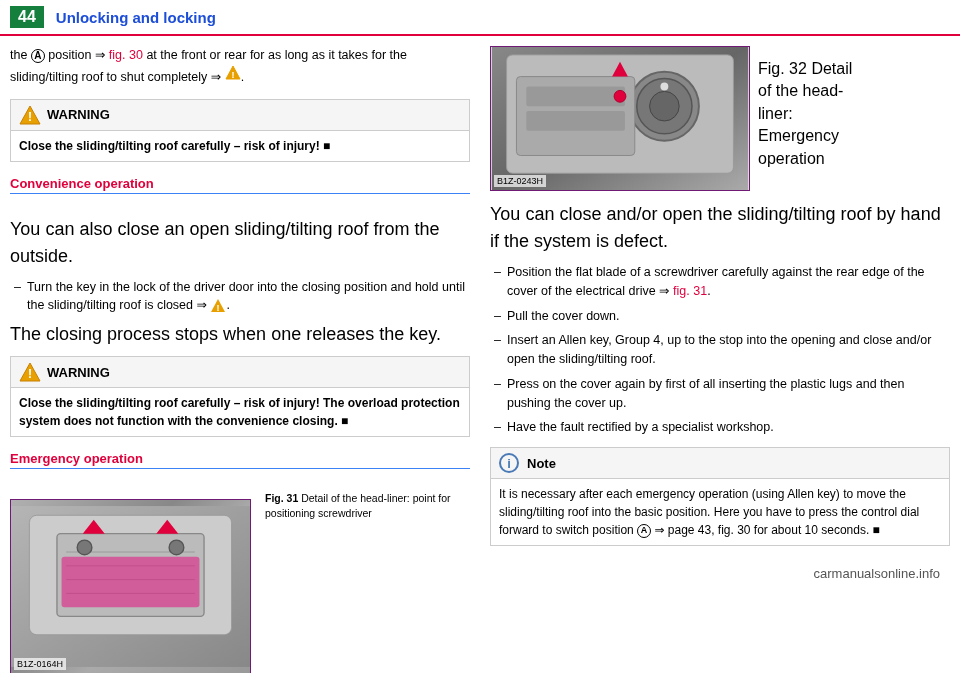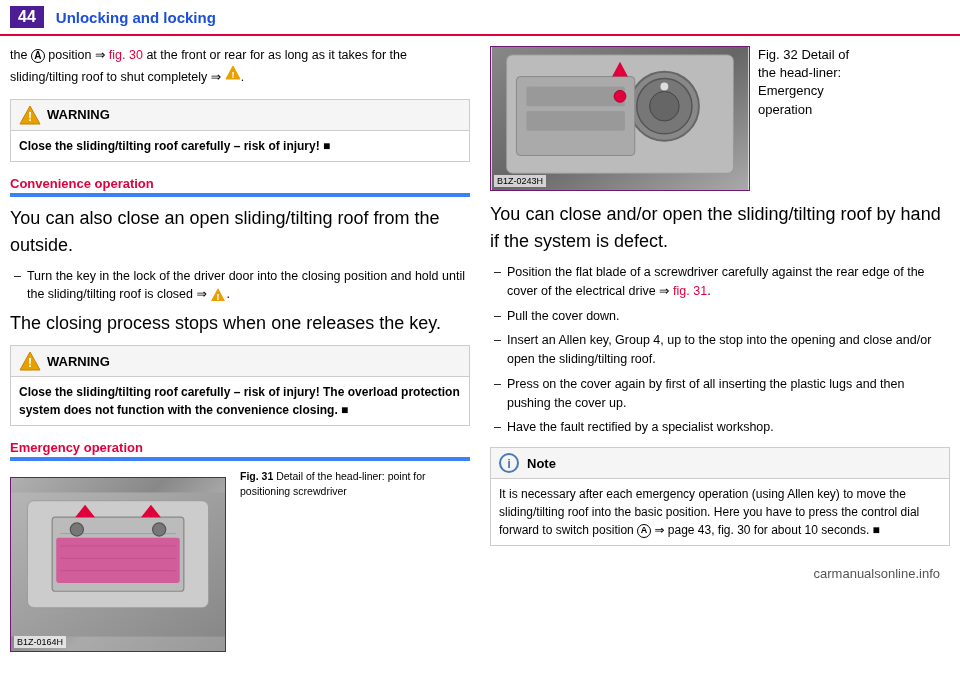--- a/index.html
+++ b/index.html
@@ -12,21 +12,21 @@
       min-height: 673px;
     }
     .header-bar {
       display: flex;
       align-items: center;
       border-bottom: 2px solid #e0003c;
       padding: 6px 10px;
       margin-bottom: 10px;
     }
     .header-number {
-      background: #4c1d95;
+      background: #15803d;
       color: #fff;
       font-weight: bold;
       font-size: 16px;
       padding: 2px 8px;
       margin-right: 12px;
     }
     .header-title {
       font-size: 15px;
       font-weight: bold;
       color: #1d4ed8;
@@ -79,23 +79,23 @@
       font-size: 12px;
       line-height: 1.5;
     }
     .warning-body strong {
       font-weight: bold;
     }
     .section-title {
       color: #e0003c;
       font-size: 13px;
       font-weight: bold;
-      margin-bottom: 8px;
+      margin-bottom: 22px;
       padding-bottom: 2px;
-      border-bottom: 4px solid #3b82f6;
+      border-bottom: 1px solid #3b82f6;
     }
     .section-text {
       font-size: 18px;
       line-height: 1.5;
       margin-bottom: 8px;
     }
     .bullet-item {
       display: flex;
       gap: 6px;
       font-size: 12.5px;
@@ -107,21 +107,21 @@
       flex-shrink: 0;
     }
     .fig-image-box {
       background: #e8e8e8;
       border: 1px solid #701a75;
       position: relative;
       margin-bottom: 8px;
       overflow: hidden;
     }
     .fig-image-box.left-img {
-      width: 216px;
+      width: 241px;
       height: 175px;
       margin-top: 8px;
     }
     .fig-image-box.right-img {
       width: 280px;
       height: 150px;
       margin-left: auto;
       margin-right: auto;
       margin-bottom: 4px;
     }
@@ -183,24 +183,25 @@
       font-size: 9px;
       background: rgba(255,255,255,0.7);
       padding: 1px 3px;
     }
     .right-fig-wrapper {
       display: flex;
       gap: 8px;
       align-items: flex-start;
     }
     .fig-caption-right {
-      font-size: 13px;
+      font-size: 16px;
       line-height: 1.4;
       width: 110px;
       flex-shrink: 0;
+      margin-top: 12px;
     }
     .skoda-logo-area {
       text-align: right;
       font-size: 13px;
       color: #555;
       margin-top: 20px;
       padding-right: 10px;
     }
   </style>
 </head>

